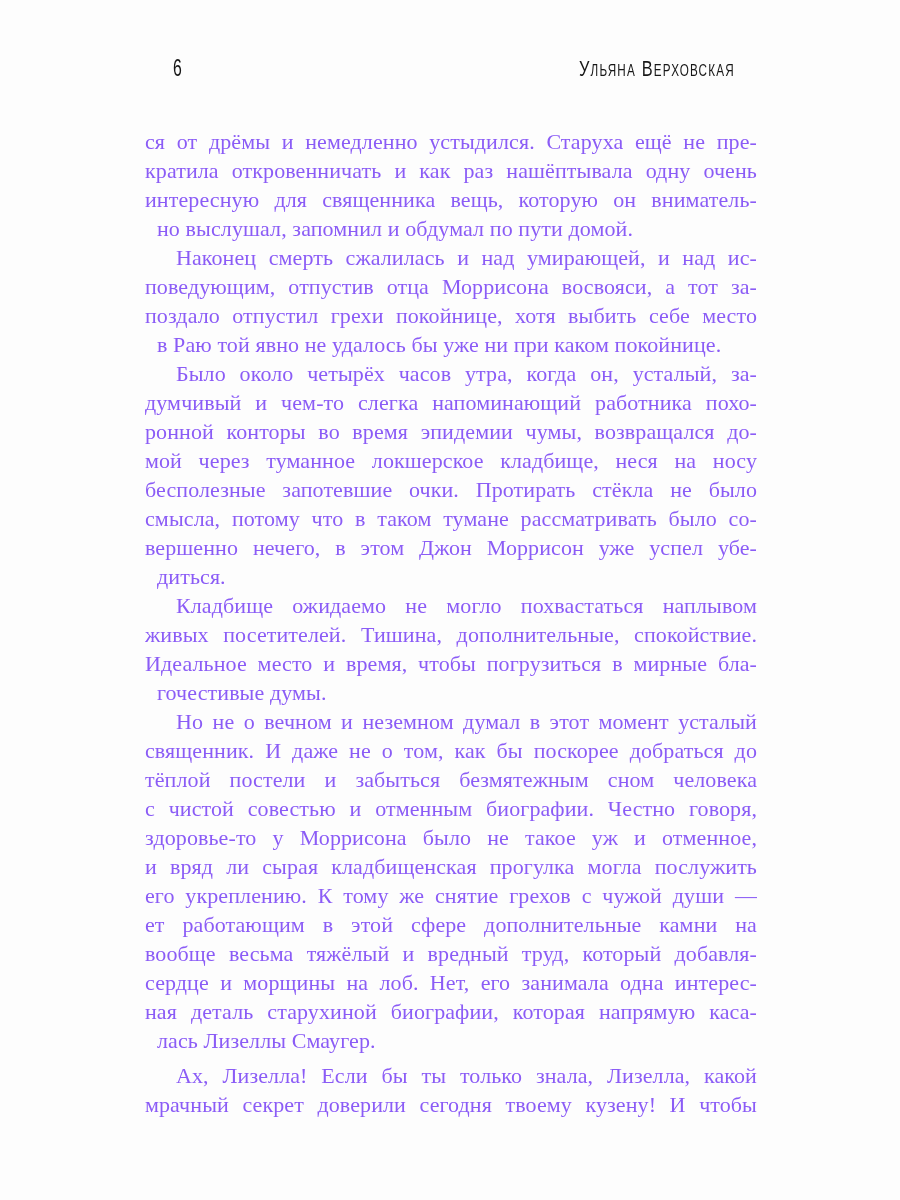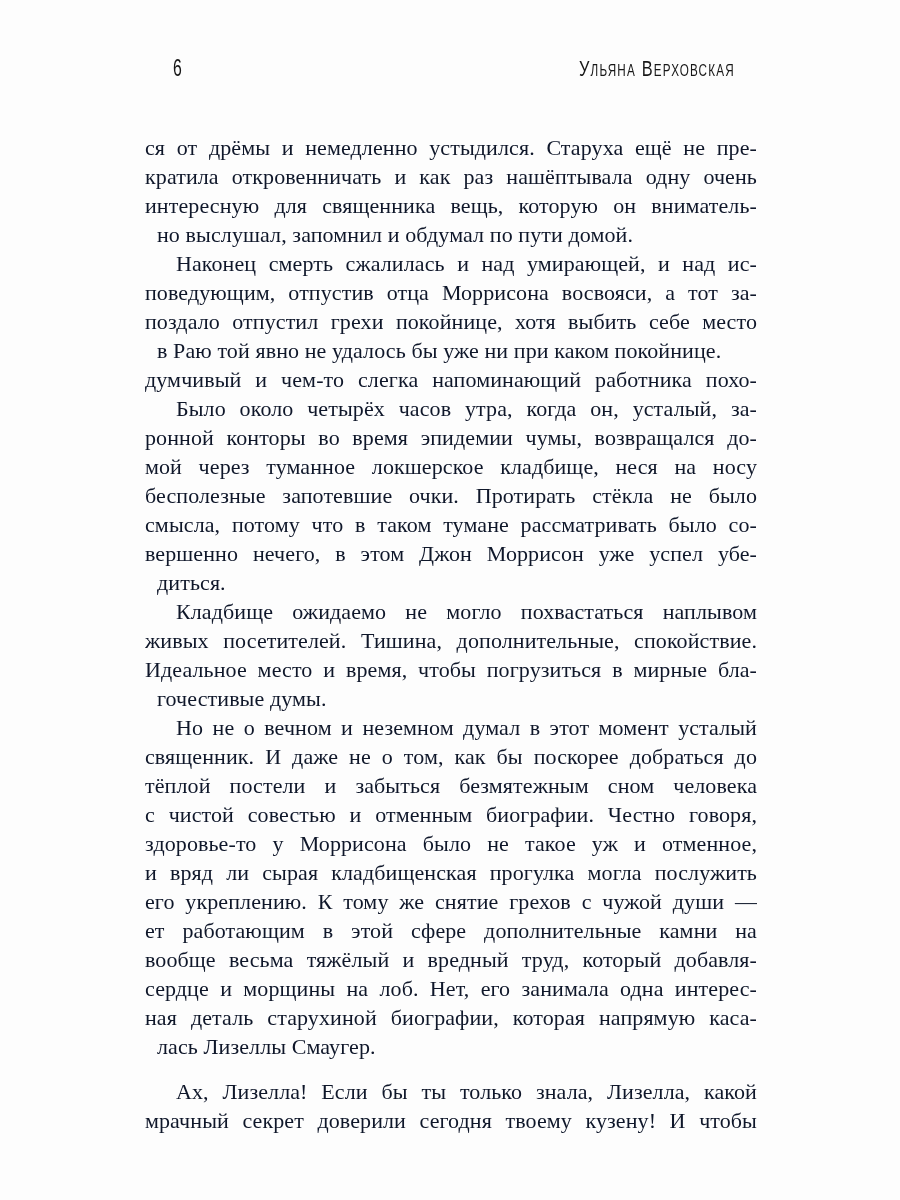--- a/index.html
+++ b/index.html
@@ -56,29 +56,29 @@
     transform: scaleX(0.78) scaleY(1.08);
     transform-origin: 100% 50%;
     font-weight: 500;
     white-space: nowrap;
   }
 
   
   .page-text {
     position: absolute;
     left: 145px;
-    top: 133px;
+    top: 127px;
     width: 612px;
     font-size: 22px;
     line-height: 29px;
-    color: #0f172a;
+    color: #8b5cf6;
     letter-spacing: 0.1px;
   }
   .para { margin: 0; padding: 0; }
-  .para.gap { margin-top: 16px; }
+  .para.gap { margin-top: 6px; }
   .tline {
     text-align: justify;
     text-align-last: justify;
     white-space: normal;
     height: 29px;
     overflow: hidden;
   }
   .tline.lastline {
     text-align-last: left;
     margin-left: 12px;
@@ -104,22 +104,22 @@
         <div class="tline">интересную для священника вещь, которую он вниматель-</div>
         <div class="tline lastline">но выслушал, запомнил и обдумал по пути домой.</div>
       </div>
       <div class="para">
         <div class="tline indent">Наконец смерть сжалилась и над умирающей, и над ис-</div>
         <div class="tline">поведующим, отпустив отца Моррисона восвояси, а тот за-</div>
         <div class="tline">поздало отпустил грехи покойнице, хотя выбить себе место</div>
         <div class="tline lastline">в Раю той явно не удалось бы уже ни при каком покойнице.</div>
       </div>
       <div class="para">
+        <div class="tline indent">Было около четырёх часов утра, когда он, усталый, за-</div>
         <div class="tline">думчивый и чем-то слегка напоминающий работника похо-</div>
-        <div class="tline indent">Было около четырёх часов утра, когда он, усталый, за-</div>
         <div class="tline">ронной конторы во время эпидемии чумы, возвращался до-</div>
         <div class="tline">мой через туманное локшерское кладбище, неся на носу</div>
         <div class="tline">бесполезные запотевшие очки. Протирать стёкла не было</div>
         <div class="tline">смысла, потому что в таком тумане рассматривать было со-</div>
         <div class="tline">вершенно нечего, в этом Джон Моррисон уже успел убе-</div>
         <div class="tline lastline">диться.</div>
       </div>
       <div class="para">
         <div class="tline indent">Кладбище ожидаемо не могло похвастаться наплывом</div>
         <div class="tline">живых посетителей. Тишина, дополнительные, спокойствие.</div>

